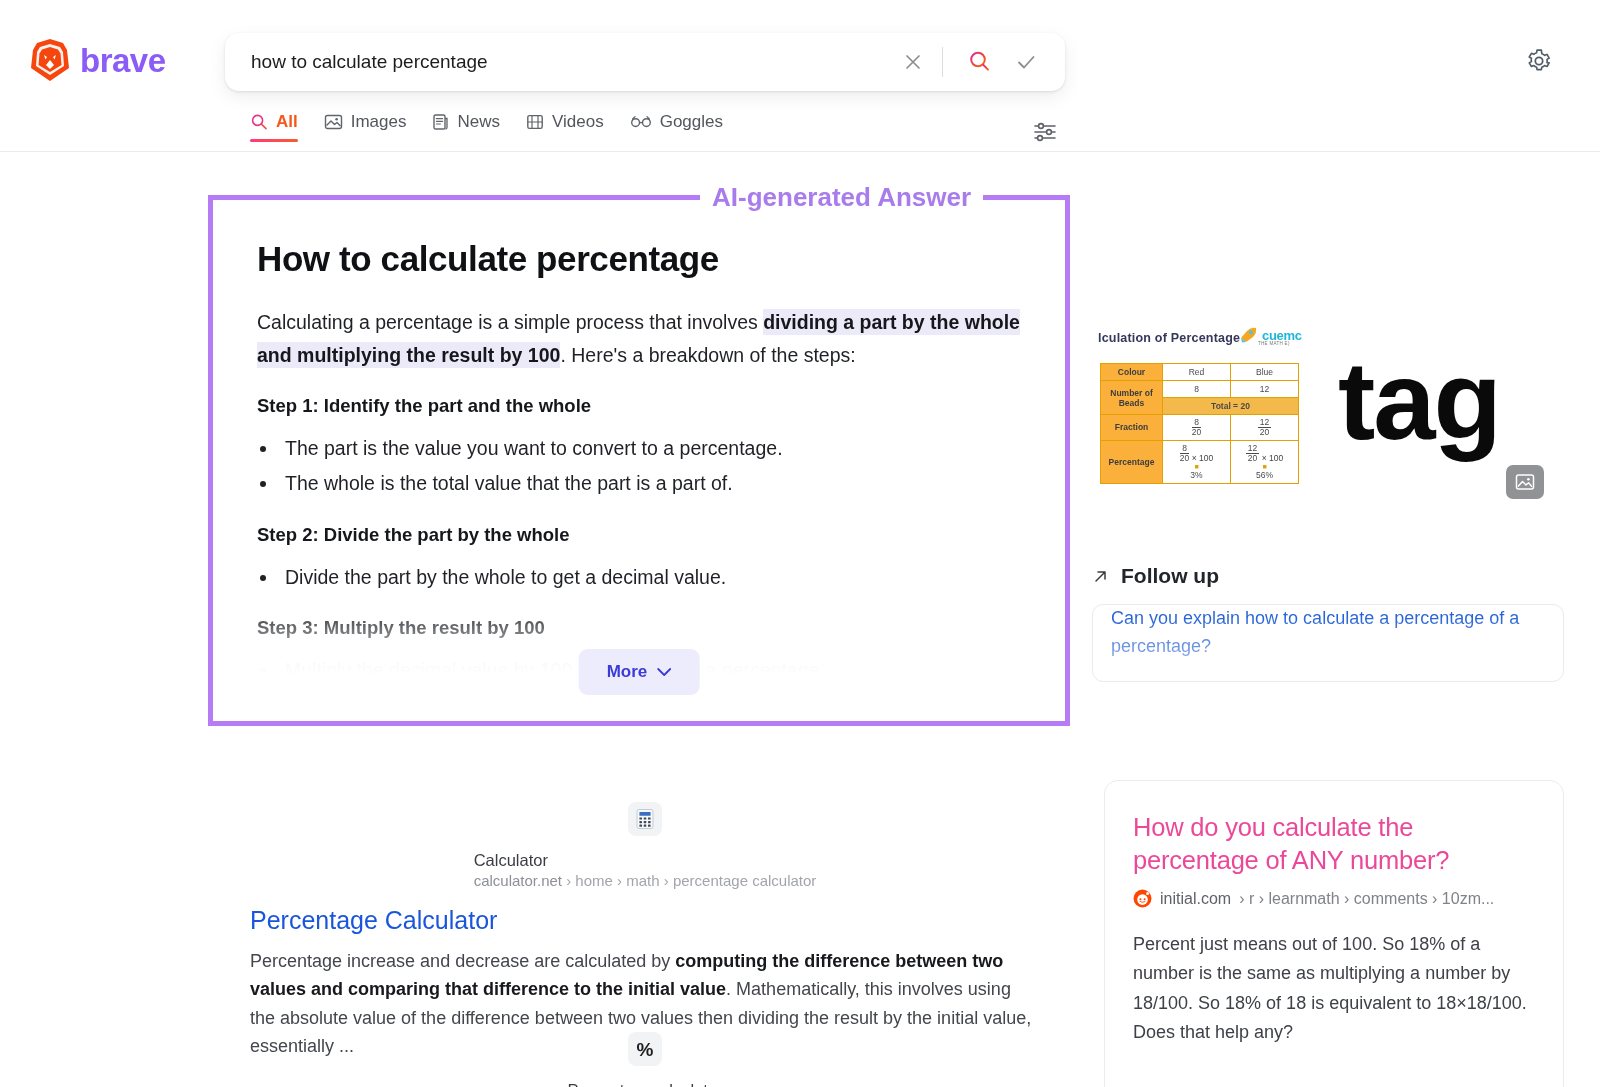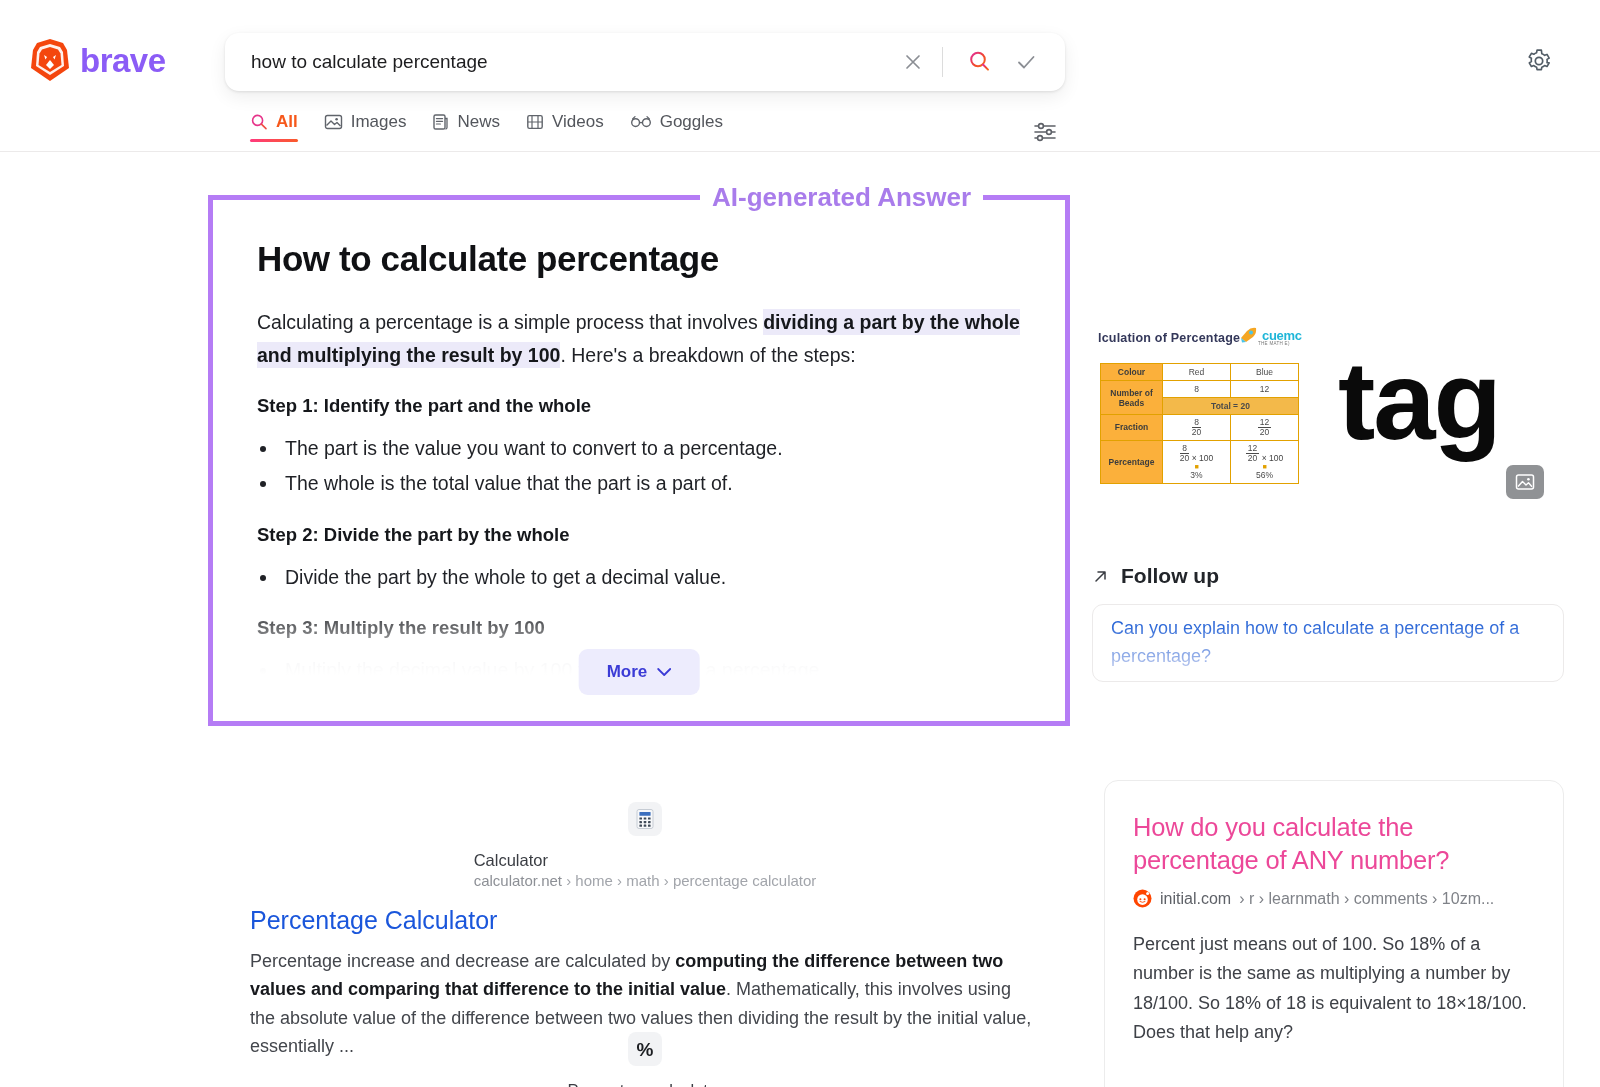--- a/index.html
+++ b/index.html
@@ -216,21 +216,21 @@
   #followup-head {
     position: absolute; left: 1092px; top: 412px;
     display: flex; align-items: center; gap: 12px;
   }
   #followup-label { font-size: 21px; font-weight: bold; color: #22252a; }
   #followup-card {
     position: absolute; left: 1092px; top: 452px;
     width: 472px; height: 78px;
     border: 1px solid #eceaea; border-radius: 11px;
     background: #ffffff;
-    display: flex; align-items: center; cursor: pointer;
+    display: flex; cursor: pointer;
     overflow: hidden;
   }
   #followup-text {
     flex: 1; padding: 0 18px;
     font-size: 18px; line-height: 1.55;
     background: linear-gradient(to bottom, #2563d6 15%, #b9c7ee 95%);
     -webkit-background-clip: text; background-clip: text;
     color: transparent;
   }
   #followup-arrow { padding-right: 20px; opacity: 0.55; }

